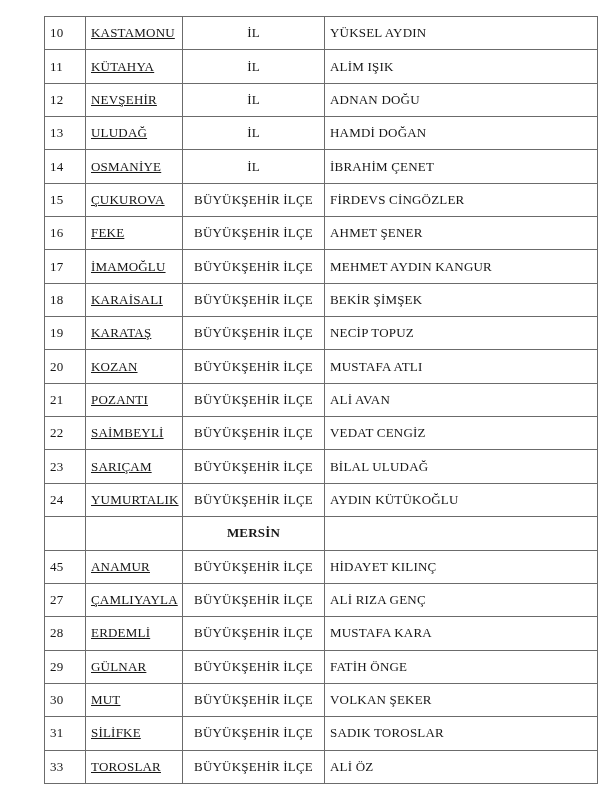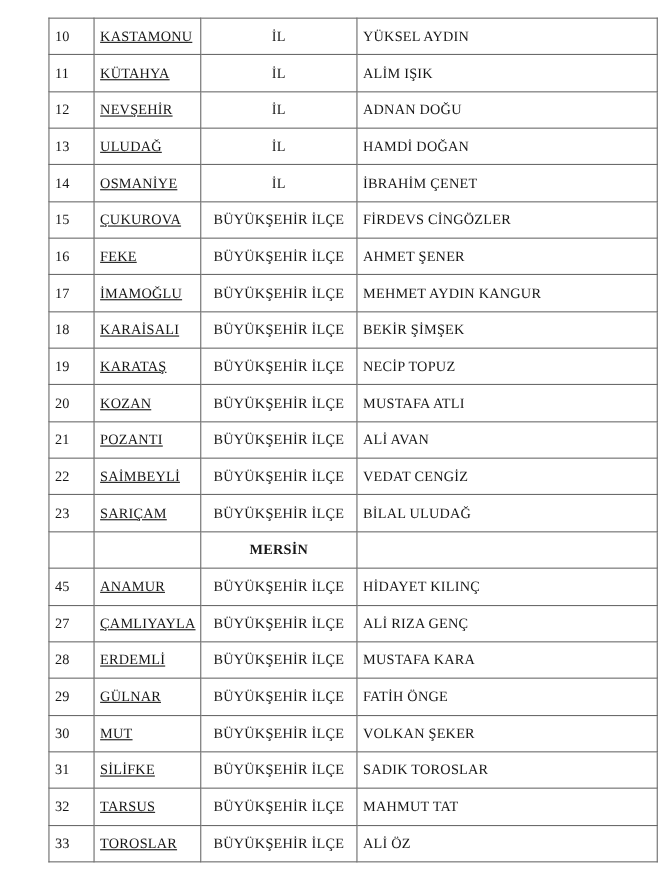--- a/index.html
+++ b/index.html
@@ -131,20 +131,26 @@
           <td class="col-type">BÜYÜKŞEHİR İLÇE</td>
           <td class="col-person">VEDAT CENGİZ</td>
         </tr>
         <tr>
           <td class="col-no">23</td>
           <td class="col-name">SARIÇAM</td>
           <td class="col-type">BÜYÜKŞEHİR İLÇE</td>
           <td class="col-person">BİLAL ULUDAĞ</td>
         </tr>
         <tr>
+          <td class="col-no">24</td>
+          <td class="col-name">YUMURTALIK</td>
+          <td class="col-type">BÜYÜKŞEHİR İLÇE</td>
+          <td class="col-person">AYDIN KÜTÜKOĞLU</td>
+        </tr>
+        <tr>
           <td></td>
           <td></td>
           <td class="section-label">MERSİN</td>
           <td></td>
         </tr>
         <tr>
           <td class="col-no">45</td>
           <td class="col-name">ANAMUR</td>
           <td class="col-type">BÜYÜKŞEHİR İLÇE</td>
           <td class="col-person">HİDAYET KILINÇ</td>
@@ -173,26 +179,20 @@
           <td class="col-type">BÜYÜKŞEHİR İLÇE</td>
           <td class="col-person">VOLKAN ŞEKER</td>
         </tr>
         <tr>
           <td class="col-no">31</td>
           <td class="col-name">SİLİFKE</td>
           <td class="col-type">BÜYÜKŞEHİR İLÇE</td>
           <td class="col-person">SADIK TOROSLAR</td>
         </tr>
         <tr>
-          <td class="col-no">32</td>
-          <td class="col-name">TARSUS</td>
-          <td class="col-type">BÜYÜKŞEHİR İLÇE</td>
-          <td class="col-person">MAHMUT TAT</td>
-        </tr>
-        <tr>
           <td class="col-no">33</td>
           <td class="col-name">TOROSLAR</td>
           <td class="col-type">BÜYÜKŞEHİR İLÇE</td>
           <td class="col-person">ALİ ÖZ</td>
         </tr>
       </tbody>
   </table>
 </div>
 
 </body></html>

